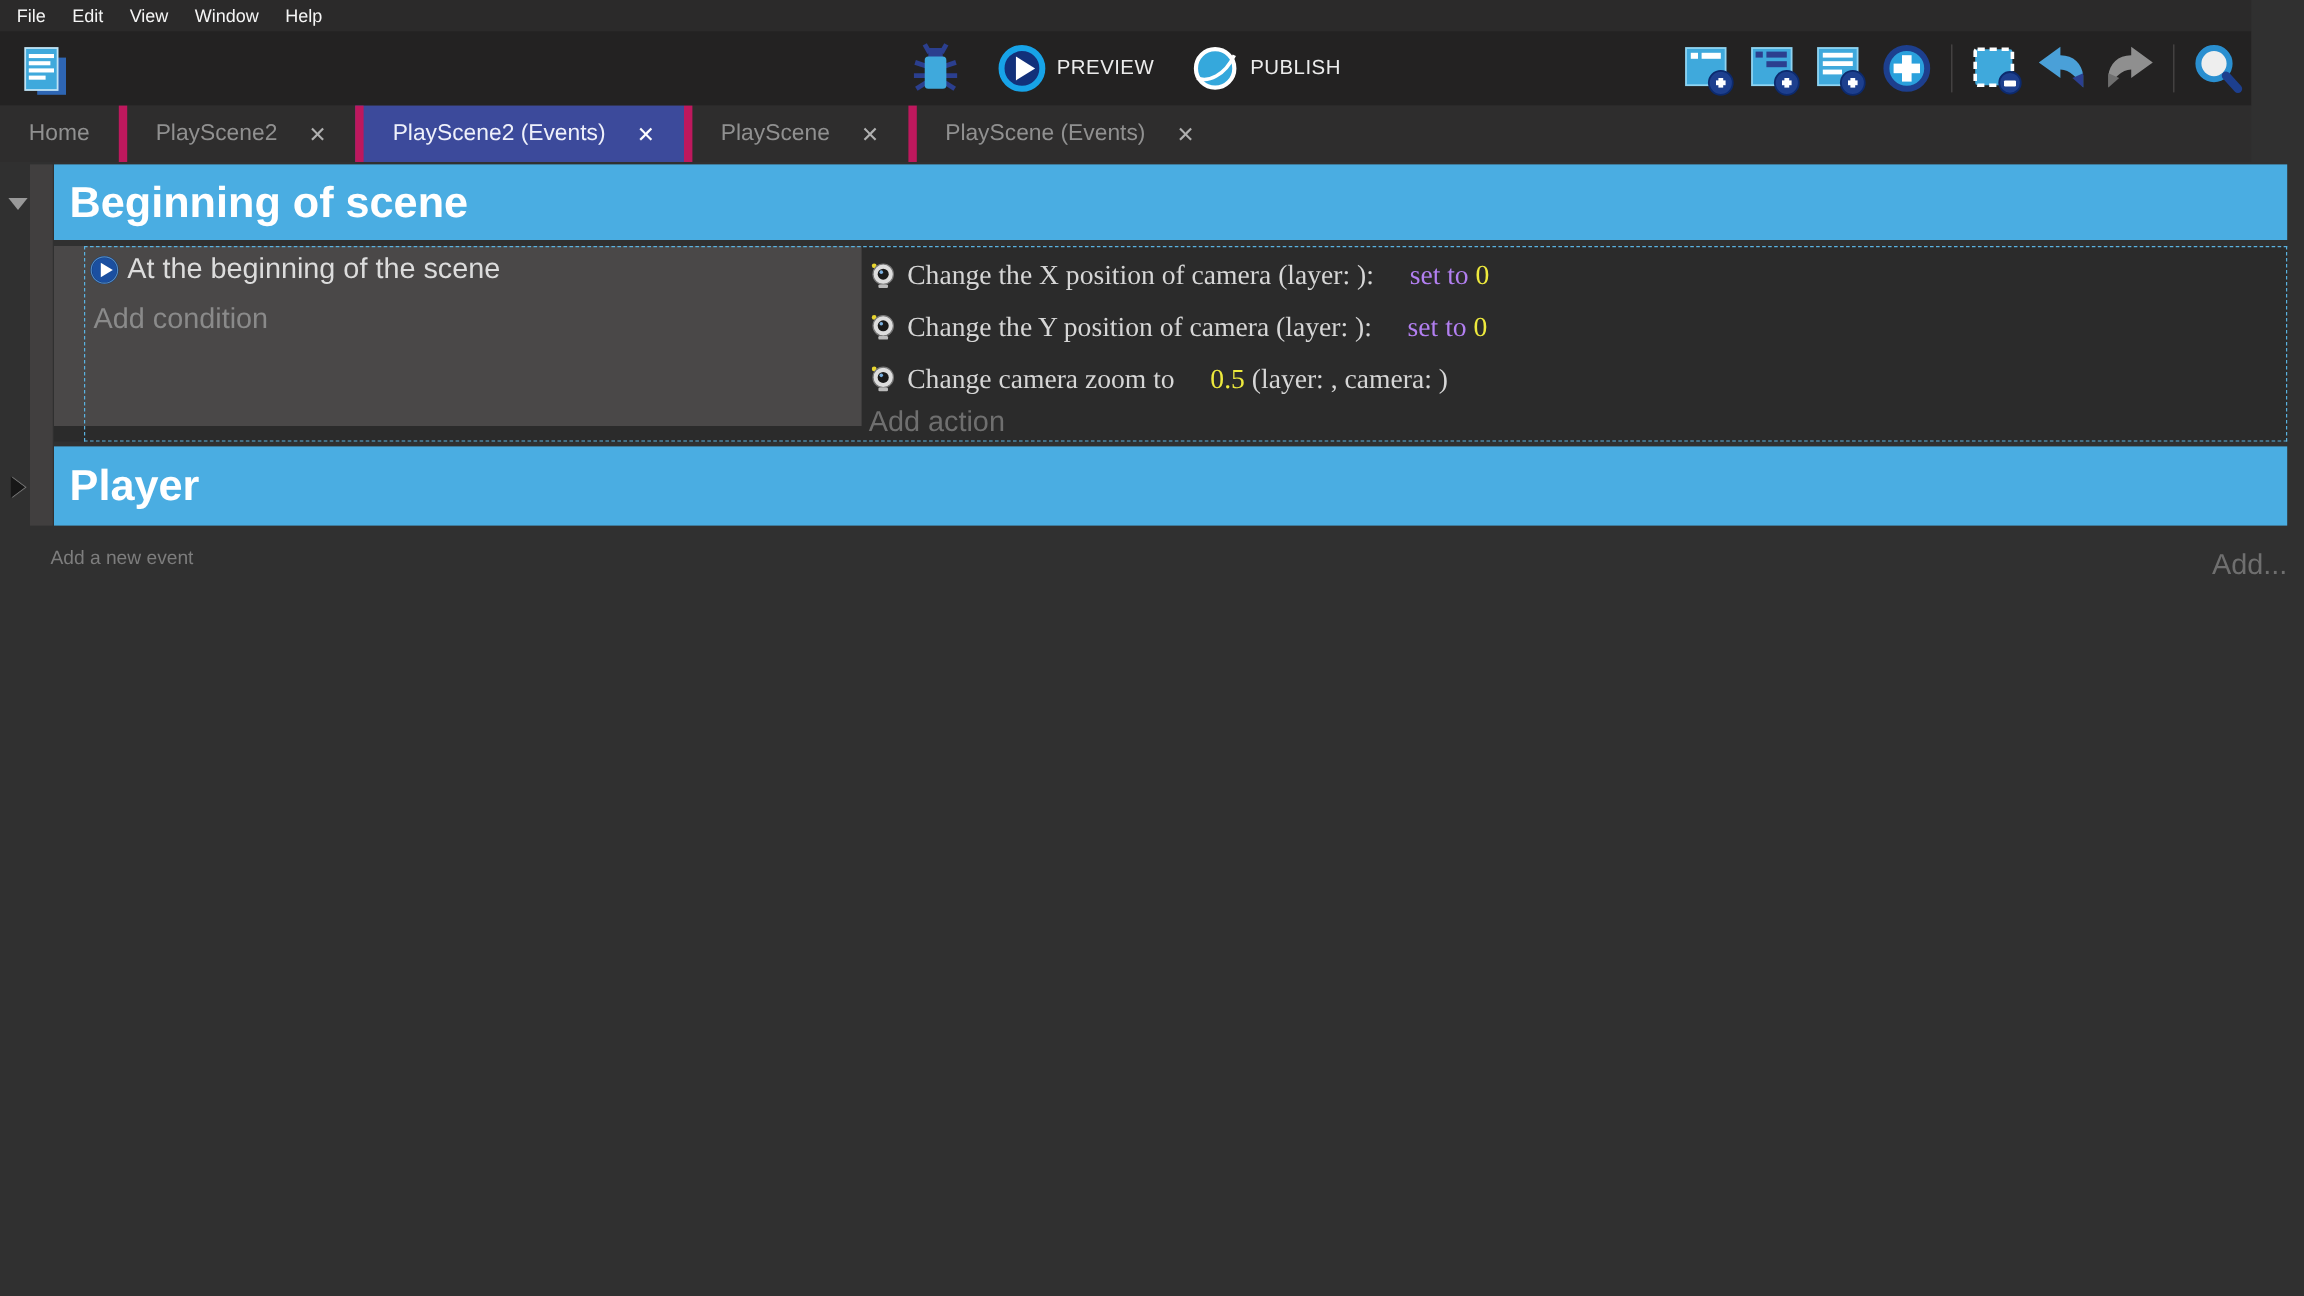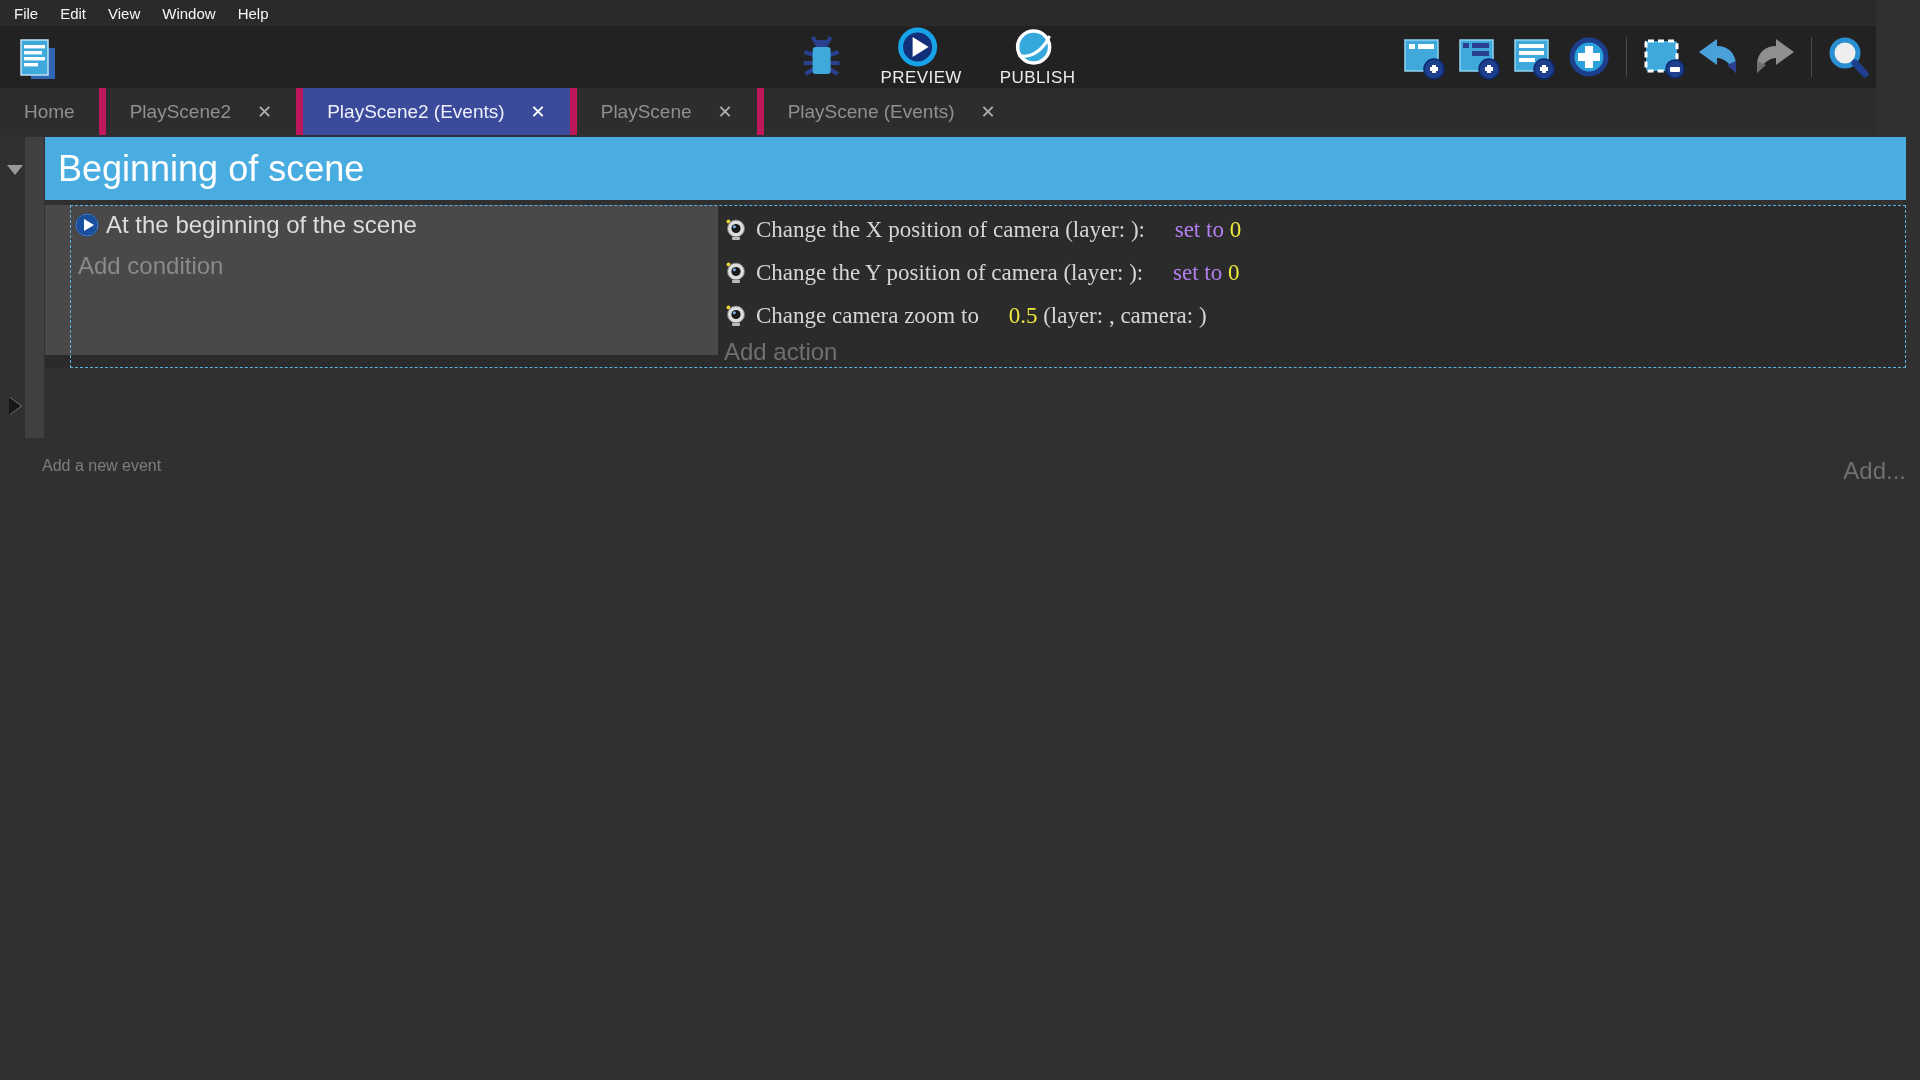--- a/index.html
+++ b/index.html
@@ -9,21 +9,21 @@
   
   .menubar { position:absolute; left:0; top:0; width:100%; height:26px; background:#2b2a2a; display:flex; align-items:center; padding-left:3px; }
   .menu-item { color:#f5f5f5; font-size:15px; padding:0 11px; cursor:default; }
 
   
   .toolbar { position:absolute; left:0; top:26px; width:100%; height:62px; background:#232222; }
   .tb-btn { background:none; border:none; padding:0; display:flex; align-items:center; cursor:pointer; }
   .pm-btn { position:absolute; left:14px; top:9px; }
   .center-group { position:absolute; left:50%; top:0; transform:translateX(-50%); height:62px; display:flex; align-items:center; gap:12px; }
   .tb-label { color:#ececec; font-size:17px; letter-spacing:.4px; margin-left:8px; }
-  .gap-l { margin-left:18px;flex-direction:column; }
+  .gap-l { margin-left:18px; }
   .right-group { position:absolute; right:6px; top:0; height:62px; display:flex; align-items:center; gap:9px; }
   .tb-sep { width:1px; height:40px; background:#4c4a4a; margin:0 5px; }
 
   
   .tabbar { position:absolute; left:0; top:88px; width:100%; height:47px; background:#2e2d2d; display:flex; }
   .tab { display:flex; align-items:center; height:47px; padding:0 24px; font-size:19px; color:#909090; border-left:7px solid #be185d; cursor:pointer; white-space:nowrap; }
   .tab:first-child { border-left:none; }
   .tab .close { margin-left:26px; font-size:18px; color:#b0b0b0; }
   .tab.active { background:#3c4a9b; color:#eef0fa; }
   .tab.active .close { color:#ffffff; }
@@ -33,21 +33,21 @@
 
   .gutter-strip { position:absolute; left:25px; top:2px; width:19px; height:301px; background:#413f3f; }
 
   .arrow-expanded { position:absolute; left:7px; top:30px; width:0; height:0;
     border-left:8px solid transparent; border-right:8px solid transparent; border-top:10px solid #999; cursor:pointer; }
   .arrow-collapsed { position:absolute; left:9px; top:262px; width:0; height:0;
     border-top:9px solid transparent; border-bottom:9px solid transparent; border-left:12px solid #171717;
     filter:drop-shadow(1px 0 0 #8a8a8a); cursor:pointer; }
 
   .group-header { position:absolute; left:45px; width:1861px; background:#4aade2; color:#ffffff;
-    font-size:36px; font-weight:400; display:flex; align-items:center; padding-left:13px; cursor:pointer; }
+    font-size:36px; font-weight:700; display:flex; align-items:center; padding-left:13px; cursor:pointer; }
   .group1 { top:2px; height:63px; }
   .group2 { top:237px; height:66px; }
 
   .event-dark  { position:absolute; left:45px; top:70px; width:1861px; height:163px; background:#2b2b2b; }
   .event-cond  { position:absolute; left:45px; top:70px; width:673px; height:150px; background:#4a4848; }
   .event-dashed{ position:absolute; left:70px; top:70px; width:1836px; height:163px; border:1px dashed #5ab2e0; pointer-events:none; }
 
   .cond-line { position:absolute; left:74px; top:76px; display:flex; align-items:center; cursor:pointer; }
   .cond-line .txt { font-size:24px; color:#dcdcdc; margin-left:6px; white-space:pre; }
   .add-condition { position:absolute; left:78px; top:117px; font-size:24px; color:#8a8a8a; cursor:pointer; }
@@ -275,18 +275,21 @@
             <rect x="8" y="19" width="8" height="3" rx="1" fill="#bbbbbb"></rect>
           </svg>
         </span>
         <span>Change camera zoom to </span><span class="kw"></span><span class="val">0.5</span><span> (layer: , camera: )</span>
       </div>
     </div>
     <div class="add-action">Add action</div>
 
     <div class="event-dashed"></div>
 
+    <div class="group-header group2">
+      <span>Player</span>
+    </div>
 
     <div class="add-new-event">Add a new event</div>
     <div class="add-more">Add...</div>
   </div>
 
 </div>
 
 </body></html>

